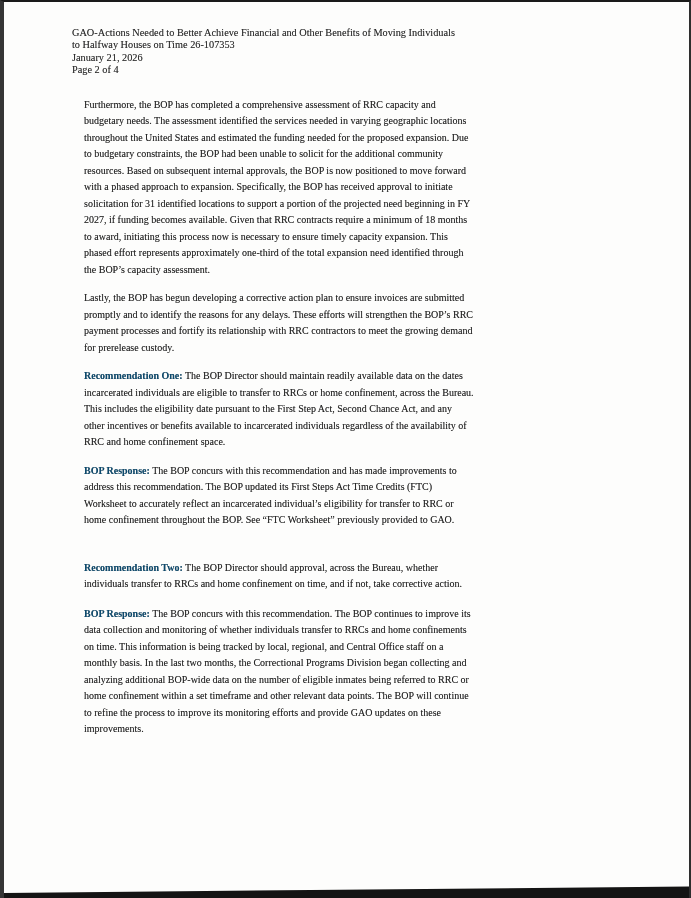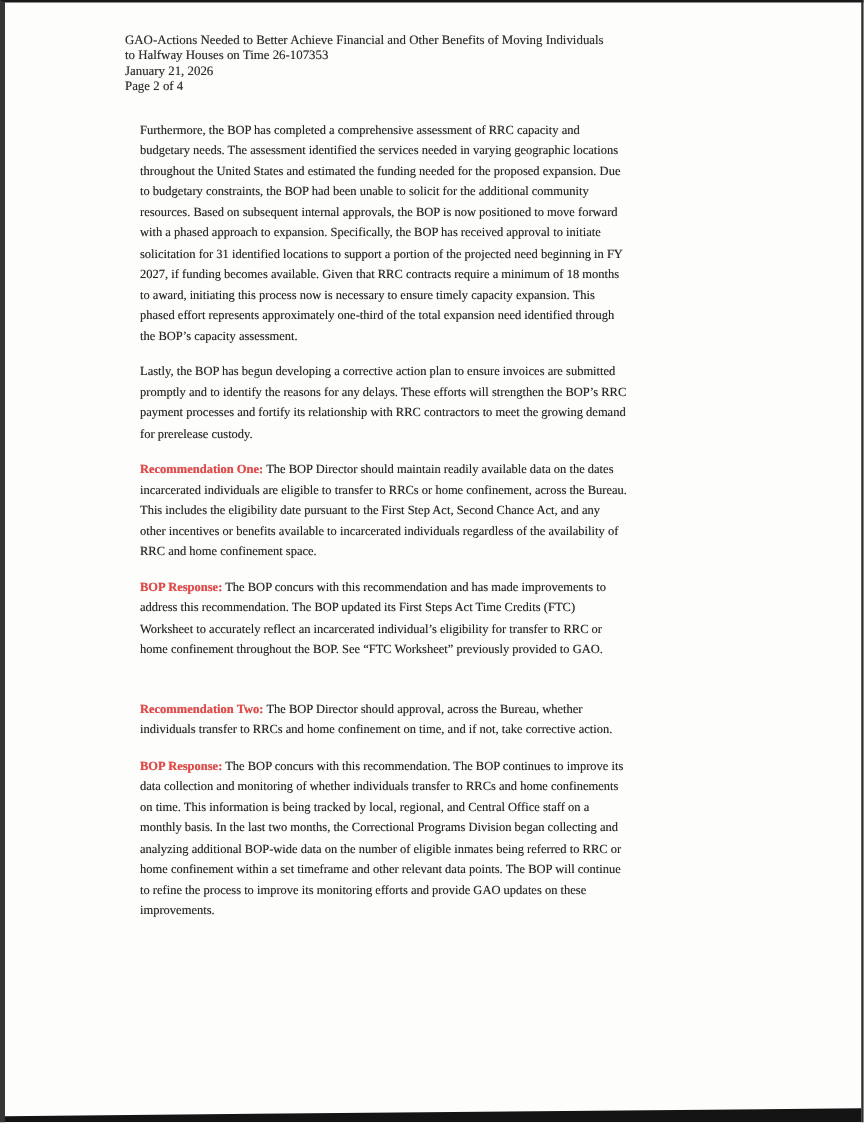--- a/index.html
+++ b/index.html
@@ -11,41 +11,41 @@
     background: #fdfdfc;
     border-top: 2px solid #1a1a1a;
     border-left: 4px solid #353535;
     border-right: 2px solid #2e2e2e;
     overflow: hidden;
     font-family: "Liberation Serif", "DejaVu Serif", serif;
     color: #262626;
   }
   .content {
     position: absolute;
-    left: 96px;
+    left: 68px;
     top: 25px;
     width: 548px;
   }
   .doc-header {
     font-size: 10.3px;
     line-height: 12.4px;
     white-space: pre-line;
     margin: 0 0 20px 0;
     color: #2c2c2c;
     text-shadow: 0 0 0.6px rgba(60,60,60,0.5);
   }
   p.doc-par {
     font-size: 10px;
     line-height: 16.5px;
     white-space: pre-line;
     margin: 12px;
     color: #242424;
     text-shadow: 0 0 0.6px rgba(60,60,60,0.5);
   }
-  p.doc-par b { font-weight: bold; color: #ef4444; }
+  p.doc-par b { font-weight: bold; color: #0c4a6e; }
   .mb10 { margin-bottom: 10px !important; }
   .mb12 { margin-bottom: 12px !important; }
   .mb13 { margin-bottom: 13px !important; }
   .mb16 { margin-bottom: 16px !important; }
   .mb31 { margin-bottom: 31px !important; }
   .bottom-bar {
     position: absolute;
     left: -4px; right: -2px; bottom: 0;
     height: 12px;
     background: #141414;

